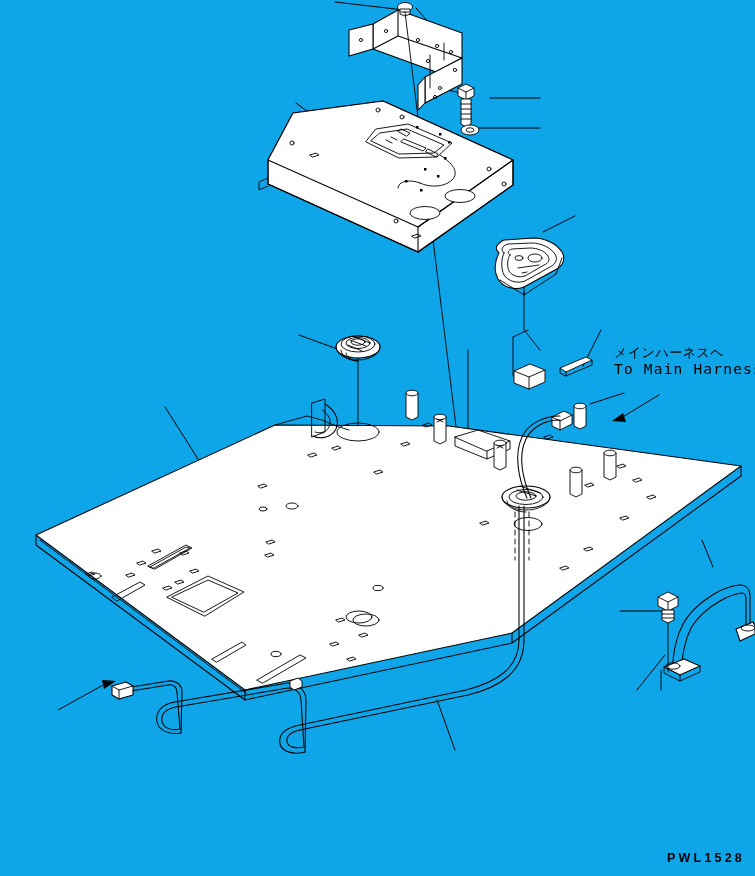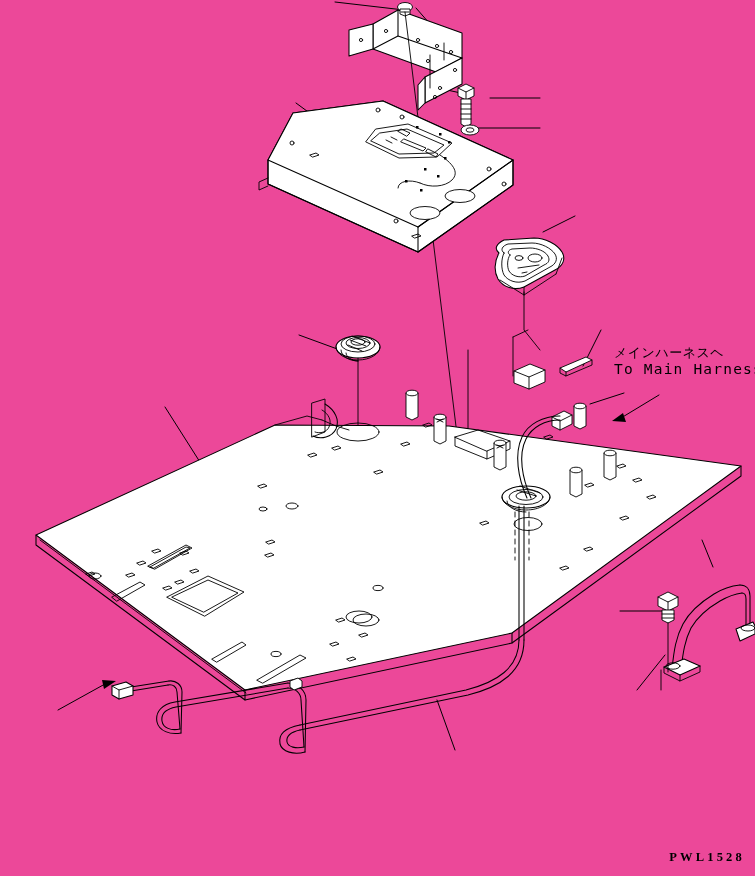--- a/index.html
+++ b/index.html
@@ -5,21 +5,21 @@
 <style>
   html,body{margin:0;padding:0;background:#ffffff;}
   body{
     font-family:"DejaVu Sans Mono","Liberation Mono",monospace;
     color:#000000;
   }
   #page{
     position:relative;
     width:755px;
     height:876px;
-    background:#ec4899;
+    background:#0ea5e9;
     overflow:hidden;
   }
   #artboard{
     position:absolute;
     left:0; top:0;
     width:755px;
     height:876px;
   }
   svg{display:block;}
   .ln{fill:none;stroke:#000000;stroke-width:1.05;stroke-linecap:round;stroke-linejoin:round;}
@@ -46,21 +46,21 @@
     letter-spacing:1.2px;
     display:block;
   }
   #callout-main-harness{ left:614px; top:346px; }
   #callout-wiper-motor{ left:2px;  top:718px; }
 
   #drawing-code{
     position:absolute;
     right:10px;
     bottom:11px;
-    font-family:Liberation Serif, serif;
+    font-family:Liberation Sans, sans-serif;
     font-size:12.5px;
     letter-spacing:3.2px;
     font-weight:bold;
   }
 </style>
 </head>
 <body>
 
 <div id="page">
 

